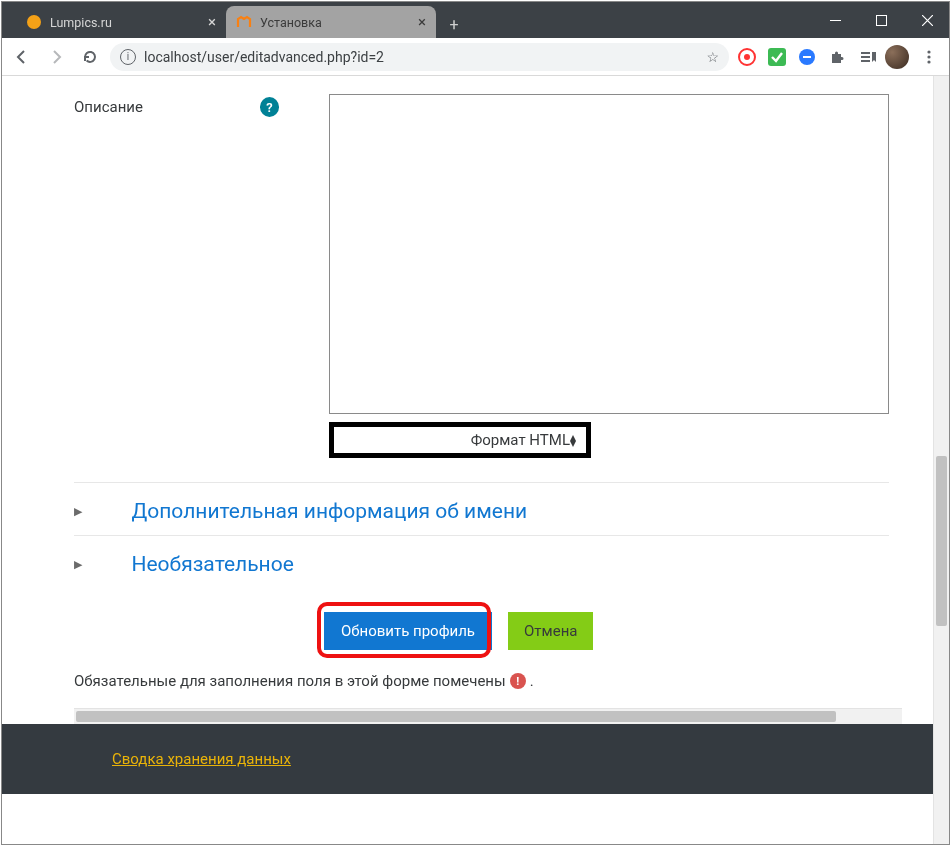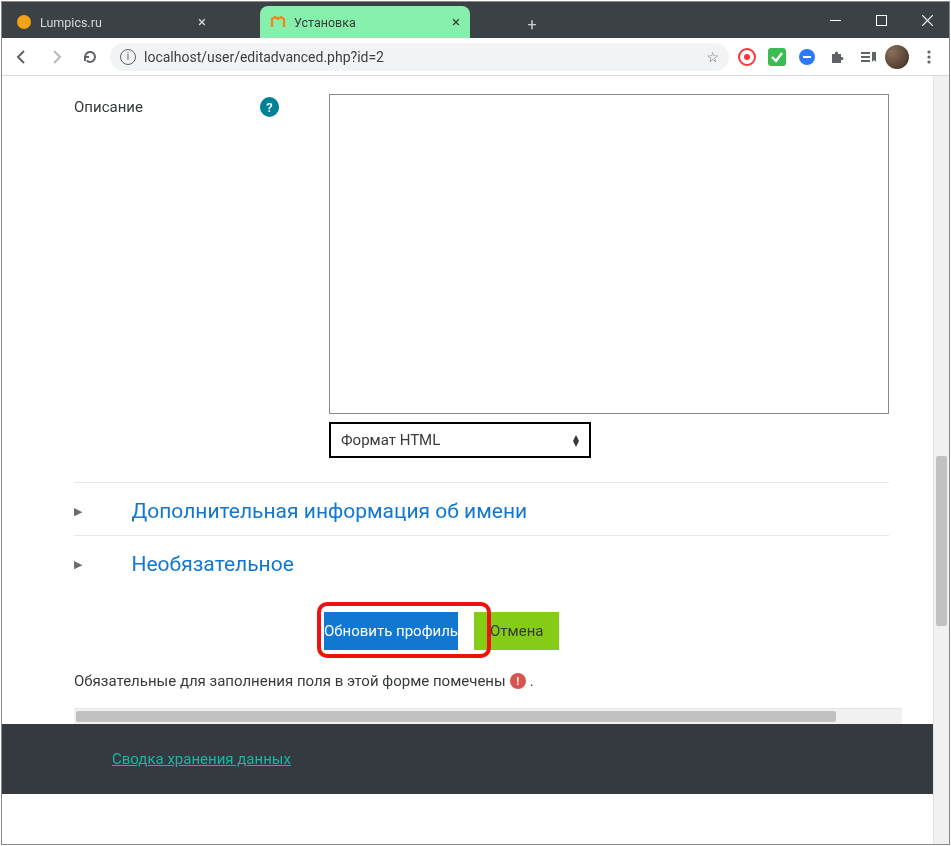--- a/index.html
+++ b/index.html
@@ -5,23 +5,23 @@
 * { margin: 0; padding: 0; box-sizing: border-box; font-family: -apple-system, BlinkMacSystemFont, "Segoe UI", Roboto, Arial, sans-serif; }
 body { background: #fff; width: 951px; height: 846px; overflow: hidden; }
 
 
 .window-frame { border: 1px solid #888; width: 949px; height: 844px; margin: 1px; display: flex; flex-direction: column; background: #fff; }
 .titlebar { height: 38px; background: #3c4146; display: flex; align-items: center; justify-content: flex-end; }
 .titlebar .btn { width: 46px; height: 38px; display: flex; align-items: center; justify-content: center; color: #fff; font-size: 14px; }
 .titlebar .btn svg { display:block; }
 
 
-.tabstrip { height: 36px; background: #3c4146; display: flex; align-items: flex-end; padding-left: 4px; gap: 44px; }
+.tabstrip { height: 36px; background: #3c4146; display: flex; align-items: flex-end; padding-left: 14px; }
 .tab { height: 32px; display: flex; align-items: center; padding: 0 10px; color: #d6d6d6; font-size: 12.5px; gap: 8px; min-width: 210px; border-radius: 8px 8px 0 0; position: relative; }
-.tab.active { background: #86efac; color: #3b3b3b; }
+.tab.active { background: #a3a3a3; color: #3b3b3b; }
 .tab .favicon { width: 16px; height: 16px; display:flex; align-items:center; justify-content:center; }
 .tab .close { margin-left: auto; font-size: 15px; color: inherit; }
 .newtab { width: 28px; height: 28px; color: #cfcfcf; display:flex; align-items:center; justify-content:center; font-size:16px; margin-left:4px; }
 
 
 .toolbar { height: 38px; background: #fff; border-bottom: 1px solid #d9d9d9; display:flex; align-items:center; padding: 0 6px; gap: 6px; }
 .nav-icon { width: 28px; height: 28px; display:flex; align-items:center; justify-content:center; color: #5f6368; border-radius: 50%; }
 .omnibox { flex: 1; height: 28px; background: #f1f3f4; border-radius: 14px; display:flex; align-items:center; padding: 0 10px; gap: 8px; color: #3c4043; font-size: 14px; }
 .omnibox .info-i { width:16px; height:16px; border:1px solid #5f6368; border-radius:50%; display:flex; align-items:center; justify-content:center; font-size:10px; color:#5f6368;}
 .omnibox .star { margin-left:auto; color:#5f6368; }
@@ -34,41 +34,41 @@
 .vscroll { width:16px; background:#f1f1f1; border-left:1px solid #e3e3e3; position:relative; }
 .vscroll .thumb { position:absolute; left:2px; right:2px; background:#c1c1c1; border-radius:2px; }
 
 
 .content-wrap { padding: 0 44px 0 72px; }
 .field-row { display:flex; align-items:flex-start; padding-top: 18px; gap: 40px; }
 .field-label { width: 120px; font-size: 15px; color: #373a3c; padding-top: 4px; }
 .help-q { width: 20px; height:20px; border-radius:50%; background:#008196; color:#fff; font-size:13px; font-weight:600; display:flex; align-items:center; justify-content:center; margin-left: 30px; margin-top:3px; }
 .editor-col { margin-left: 10px; flex:1; max-width: 560px; }
 .textarea { width: 560px; height: 320px; border:1px solid #8a8a8a; background:#fff; }
-.format-select { margin-top: 8px; width: 262px; height: 36px; border:2px solid #000000; background:#fff; display:flex; align-items:center; padding: 0 10px; font-size:15px; color:#373a3c; justify-content:space-between; }
+.format-select { margin-top: 8px; width: 262px; height: 36px; border:5px solid #000000; background:#fff; display:flex; align-items:center; padding: 0 10px; font-size:15px; color:#373a3c; justify-content:flex-end; }
 .caret-ud { font-size:12px; color:#373a3c; line-height:6px; }
 
 .section-sep { border-top:1px solid #e7e7e7; margin: 24px 0 0 0; }
 .collapsible { display:flex; align-items:center; padding: 16px 0 12px 0; border-bottom:1px solid #e7e7e7; }
 .collapsible .tri { color:#6b6b6b; font-size:11px; margin-right:10px; }
 .collapsible a { color:#1177d1; font-size:21px; text-decoration:none;margin-left:39px; }
 
 .form-actions { display:flex; align-items:center; gap: 16px; margin-top: 24px; padding-left: 250px; position:relative; }
 .highlight-box { position:absolute; left: 243px; top:-10px; width: 174px; height: 56px; border:4px solid #e11; border-radius:10px; pointer-events:none; }
-.btn-primary { background:#1177d1; color:#fff; border:none; height:38px; padding:0 0; font-size:15px; }
+.btn-primary { background:#1177d1; color:#fff; border:none; height:38px; padding:0 17px; font-size:15px; }
 .btn-secondary { background:#84cc16; color:#373a3c; border:none; height:38px; padding:0 16px; font-size:15px; }
 
 .required-note { margin-top: 22px; font-size:15px; color:#373a3c; display:flex; align-items:center; gap:4px; }
 .req-dot { width:16px; height:16px; border-radius:50%; background:#d9534f; color:#fff; font-size:11px; font-weight:700; display:flex; align-items:center; justify-content:center; }
 
 .hscroll { height:16px; background:#f1f1f1; border-top:1px solid #e3e3e3; margin: 18px 0 0 0; position:relative; width: 828px; }
 .hscroll .thumb { position:absolute; top:2px; bottom:2px; background:#c1c1c1; border-radius:2px; }
 
 .footer { background:#343a40; height: 70px; display:flex; align-items:center; padding-left: 110px; }
-.footer a { color:#14b8a6; text-decoration:underline; font-size:15px; }
+.footer a { color:#eab308; text-decoration:underline; font-size:15px; }
 
 svg { display:block; }
 </style>
 </head>
 <body>
 
 <div class="window-frame">
 
   <div class="tabstrip">
     <div class="tab">

